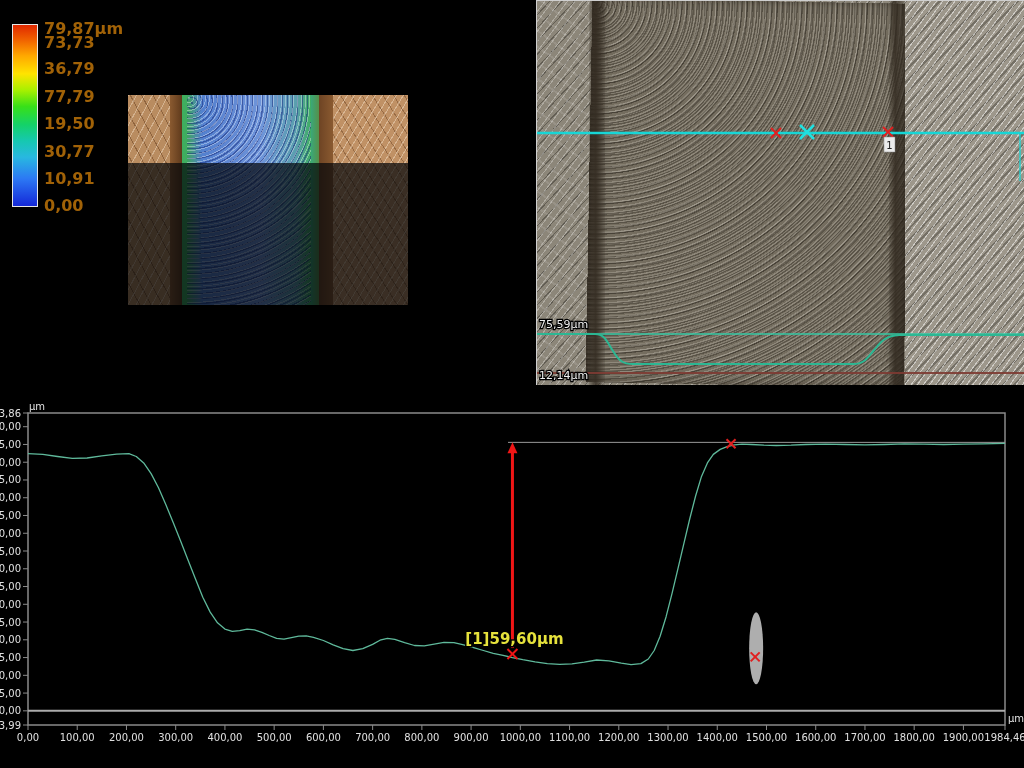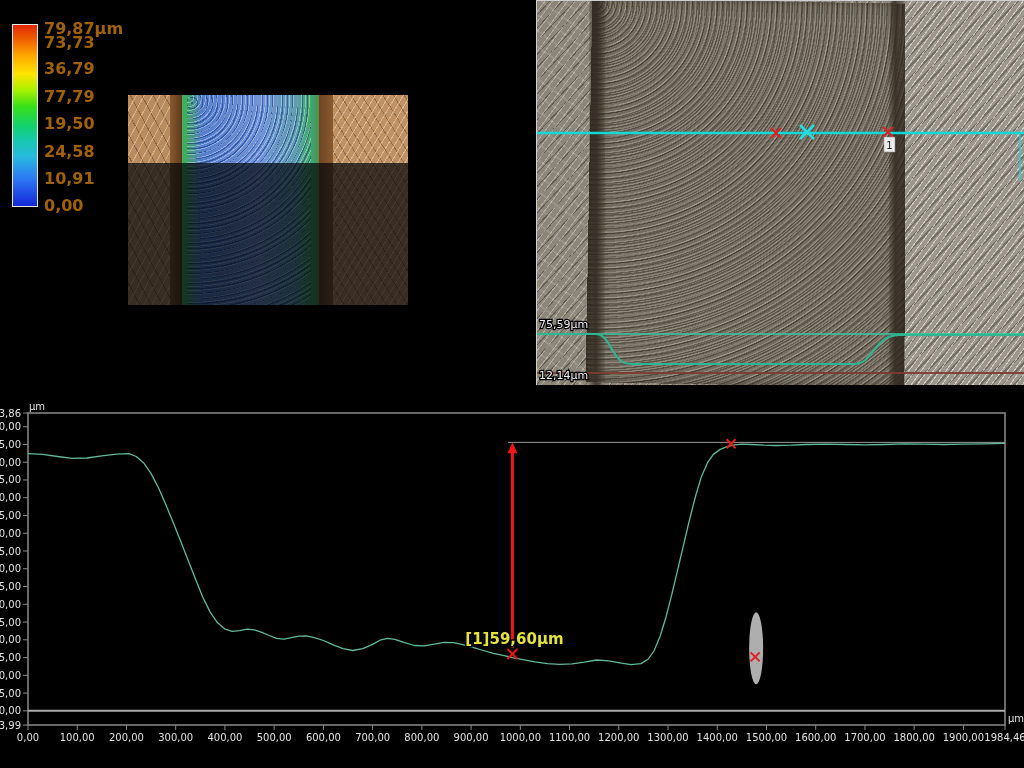--- a/index.html
+++ b/index.html
@@ -64,21 +64,21 @@
 <div id="stage">
 
   <section id="panel-heightmap">
     <div id="colorbar"></div>
     <div>
       <span class="cb-label" style="top:22px">79,87µm</span>
       <span class="cb-label" style="top:36px">73,73</span>
       <span class="cb-label" style="top:62px">36,79</span>
       <span class="cb-label" style="top:90px">77,79</span>
       <span class="cb-label" style="top:117px">19,50</span>
-      <span class="cb-label" style="top:145px">24,58</span>
+      <span class="cb-label" style="top:145px">30,77</span>
       <span class="cb-label" style="top:172px">10,91</span>
       <span class="cb-label" style="top:199px">0,00</span>
     </div>
     <div id="heightmap-img">
       <div class="hm-band hm-copper-l"></div>
       <div class="hm-band hm-wall-l"></div>
       <div class="hm-band hm-green-l"></div>
       <div class="hm-band hm-blue"></div>
       <div class="hm-band hm-teal-r"></div>
       <div class="hm-band hm-wall-r"></div>

